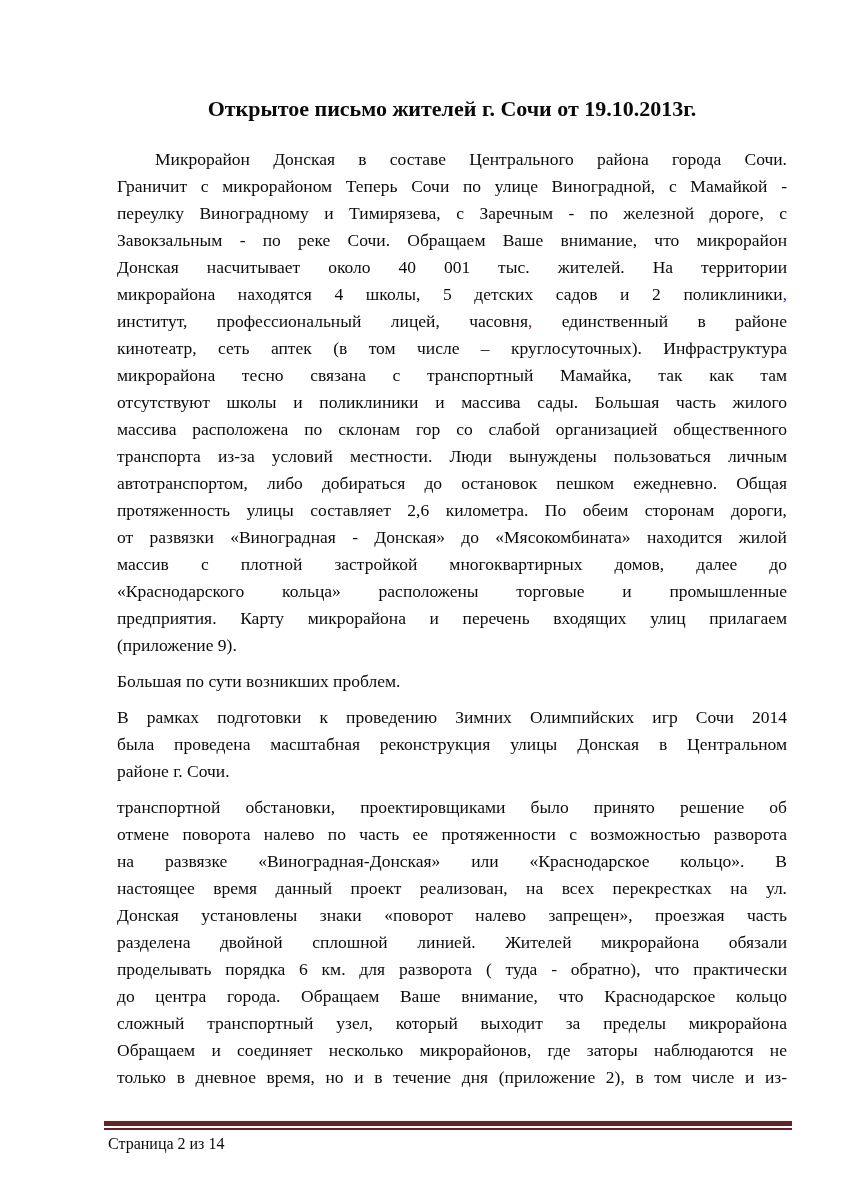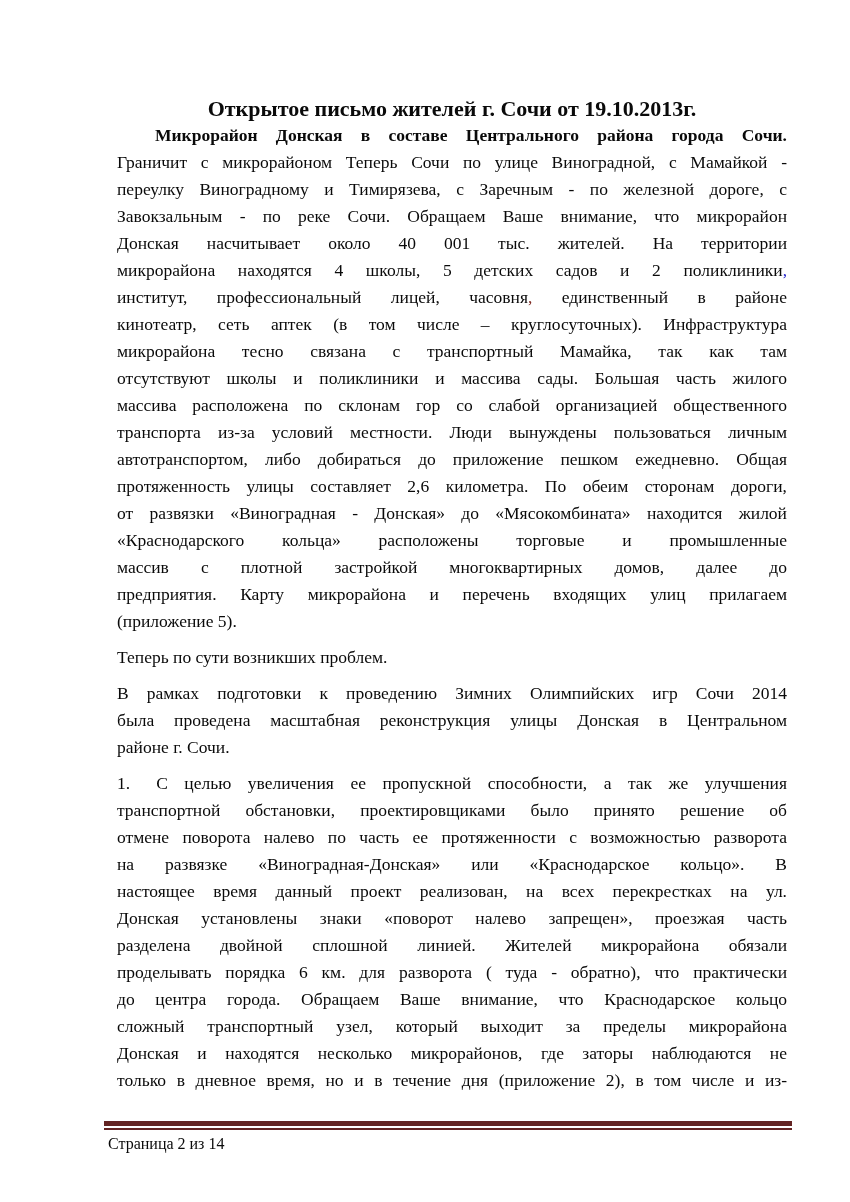--- a/index.html
+++ b/index.html
@@ -20,20 +20,21 @@
     position: absolute;
     left: 117px;
     top: 95px;
     width: 670px;
   }
   .title {
     font-weight: bold;
     font-size: 22px;
     line-height: 27px;
     text-align: center;
+    margin-bottom: 24px;
   }
   .para {
     margin: 0 0 9px 0;
   }
   .line {
     font-size: 17.5px;
     line-height: 27px;
     text-align: justify;
     text-align-last: justify;
   }
@@ -64,60 +65,59 @@
   }
 </style>
 </head>
 <body>
 
 <div class="page">
   <div class="content">
     <div class="title">Открытое письмо жителей г. Сочи от 19.10.2013г.</div>
     <div>
         <div class="para">
-          <div class="line" style="text-indent: 38px; font-weight: bold;">Микрорайон Донская в составе Центрального района города Сочи.</div>
+          <div class="line" style="text-indent: 38px;">Микрорайон Донская в составе Центрального района города Сочи.</div>
           <div class="line">Граничит с микрорайоном Теперь Сочи по улице Виноградной, с Мамайкой -</div>
           <div class="line">переулку Виноградному и Тимирязева, с Заречным - по железной дороге, с</div>
           <div class="line">Завокзальным - по реке Сочи. Обращаем Ваше внимание, что микрорайон</div>
           <div class="line">Донская насчитывает около 40 001 тыс. жителей. На территории</div>
           <div class="line">микрорайона находятся 4 школы, 5 детских садов и 2 поликлиники<span style="color: rgb(38, 38, 204);">,</span></div>
           <div class="line">институт, профессиональный лицей, часовня<span style="color: rgb(127, 43, 36);">,</span> единственный в районе</div>
           <div class="line">кинотеатр, сеть аптек (в том числе – круглосуточных). Инфраструктура</div>
           <div class="line">микрорайона тесно связана с транспортный Мамайка, так как там</div>
           <div class="line">отсутствуют школы и поликлиники и массива сады. Большая часть жилого</div>
           <div class="line">массива расположена по склонам гор со слабой организацией общественного</div>
           <div class="line">транспорта из-за условий местности. Люди вынуждены пользоваться личным</div>
-          <div class="line">автотранспортом, либо добираться до приложение пешком ежедневно. Общая</div>
+          <div class="line">автотранспортом, либо добираться до остановок пешком ежедневно. Общая</div>
           <div class="line">протяженность улицы составляет 2,6 километра. По обеим сторонам дороги,</div>
           <div class="line">от развязки «Виноградная - Донская» до «Мясокомбината» находится жилой</div>
+          <div class="line">массив с плотной застройкой многоквартирных домов, далее до</div>
           <div class="line">«Краснодарского кольца» расположены торговые и промышленные</div>
-          <div class="line">массив с плотной застройкой многоквартирных домов, далее до</div>
           <div class="line">предприятия. Карту микрорайона и перечень входящих улиц прилагаем</div>
-          <div class="line last">(приложение 5).</div>
+          <div class="line last">(приложение 9).</div>
         </div>
         <div class="para">
-          <div class="line last">Теперь по сути возникших проблем.</div>
+          <div class="line last">Большая по сути возникших проблем.</div>
         </div>
         <div class="para">
           <div class="line">В рамках подготовки к проведению Зимних Олимпийских игр Сочи 2014</div>
           <div class="line">была проведена масштабная реконструкция улицы Донская в Центральном</div>
           <div class="line last">районе г. Сочи.</div>
         </div>
         <div class="para">
-          <div class="line"><span>1.</span><span class="tab" style="width: 26px;"></span>С целью увеличения ее пропускной способности, а так же улучшения</div>
           <div class="line">транспортной обстановки, проектировщиками было принято решение об</div>
           <div class="line">отмене поворота налево по часть ее протяженности с возможностью разворота</div>
           <div class="line">на развязке «Виноградная-Донская» или «Краснодарское кольцо». В</div>
           <div class="line">настоящее время данный проект реализован, на всех перекрестках на ул.</div>
           <div class="line">Донская установлены знаки «поворот налево запрещен», проезжая часть</div>
           <div class="line">разделена двойной сплошной линией. Жителей микрорайона обязали</div>
           <div class="line">проделывать порядка 6 км. для разворота ( туда - обратно), что практически</div>
           <div class="line">до центра города. Обращаем Ваше внимание, что Краснодарское кольцо</div>
           <div class="line">сложный транспортный узел, который выходит за пределы микрорайона</div>
-          <div class="line">Донская и находятся несколько микрорайонов, где заторы наблюдаются не</div>
+          <div class="line">Обращаем и соединяет несколько микрорайонов, где заторы наблюдаются не</div>
           <div class="line">только в дневное время, но и в течение дня (приложение 2), в том числе и из-</div>
         </div>
       </div>
   </div>
 
   <div class="footer-rule" style="border-top-color: rgb(99, 36, 35); border-bottom-color: rgb(99, 36, 35);"></div>
   <div class="footer-text">Страница 2 из 14</div>
 </div>
 
 </body></html>

